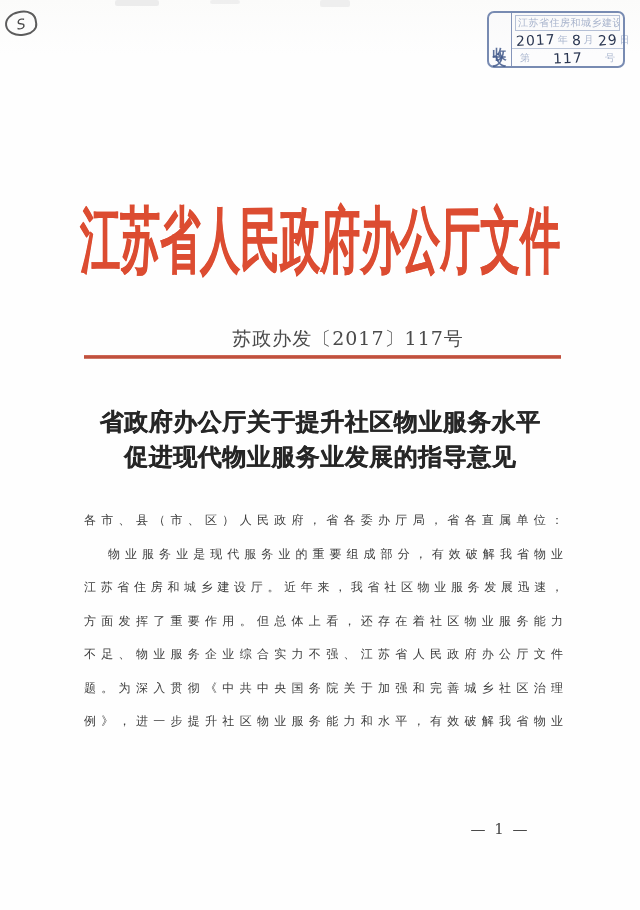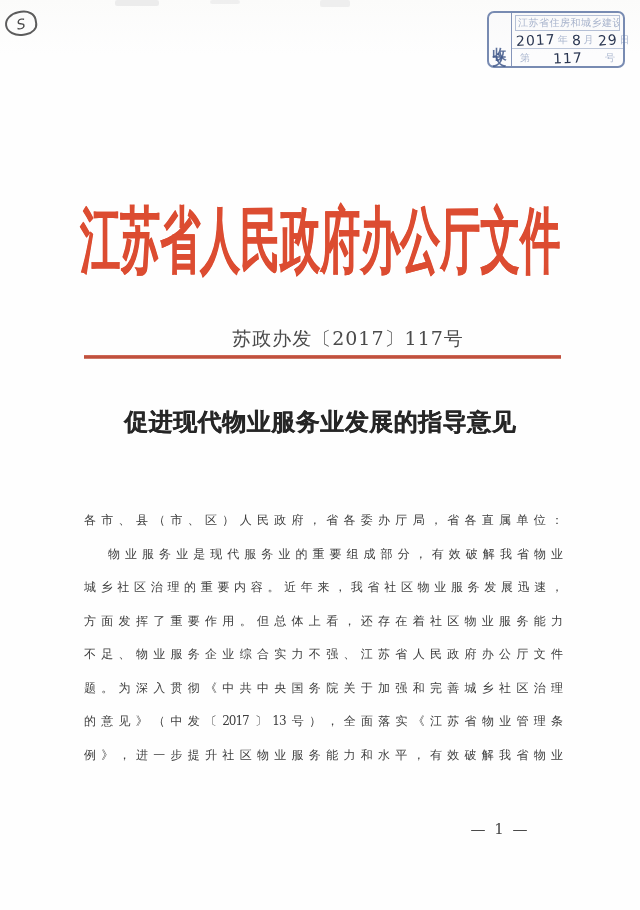--- a/index.html
+++ b/index.html
@@ -157,29 +157,29 @@
     </div>
   </div>
 
   <div class="masthead">江苏省人民政府办公厅文件</div>
 
   <div class="doc-number">苏政办发〔2017〕117号</div>
 
   <div class="red-rule"></div>
 
   <div class="doc-title">
+    <div>省政府办公厅关于提升社区物业服务水平</div>
     <div>促进现代物业服务业发展的指导意见</div>
   </div>
 
   <div class="body-text">
     <div class="bline">各市、县（市、区）人民政府，省各委办厅局，省各直属单位：</div>
     <div class="bline indent">物业服务业是现代服务业的重要组成部分，有效破解我省物业</div>
-    <div class="bline">城乡社区治理的重要内容。近年来，我省社区物业服务发展迅速，</div>
+    <div class="bline">江苏省住房和城乡建设厅。近年来，我省社区物业服务发展迅速，</div>
     <div class="bline">方面发挥了重要作用。但总体上看，还存在着社区物业服务能力</div>
     <div class="bline">不足、物业服务企业综合实力不强、江苏省人民政府办公厅文件</div>
     <div class="bline">题。为深入贯彻《中共中央国务院关于加强和完善城乡社区治理</div>
-    <div class="bline">的意见》（中发〔2017〕13号），全面落实《江苏省物业管理条</div>
     <div class="bline">例》，进一步提升社区物业服务能力和水平，有效破解我省物业</div>
   </div>
 
   <div class="page-number">— 1 —</div>
 
 </div>
 
 </body></html>

